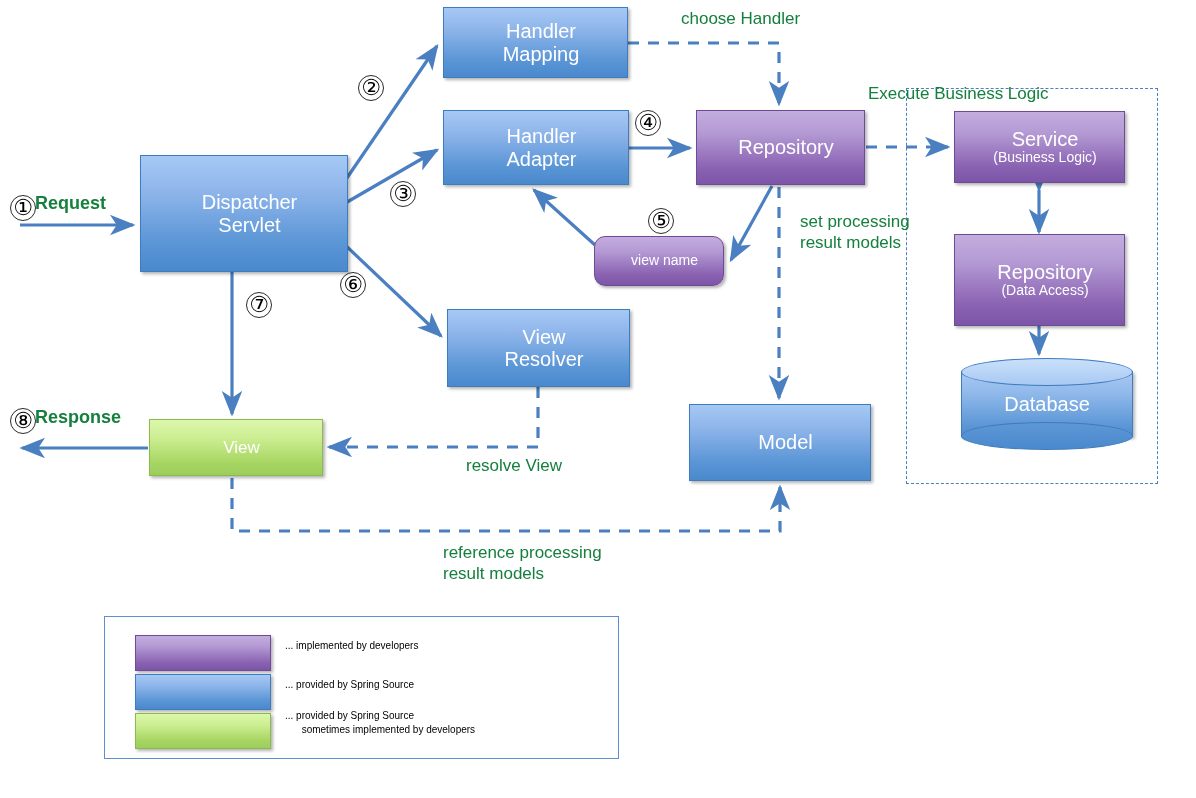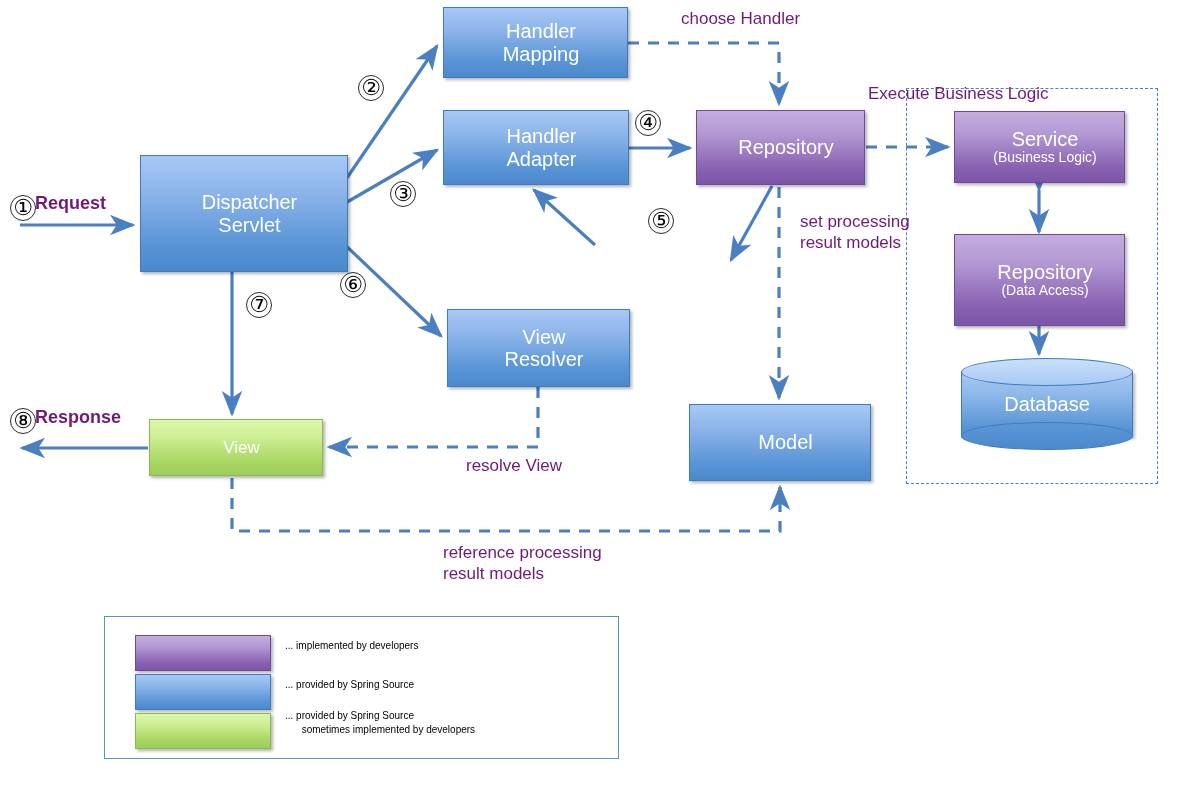--- a/index.html
+++ b/index.html
@@ -32,21 +32,21 @@
         background:linear-gradient(180deg,#a9caf2 0%,#8fb8ea 35%,#5e98d7 80%,#4e8bce 100%);
         border-left:1px solid #3f7cbe;border-right:1px solid #3f7cbe;
         box-shadow:2px 2px 3px rgba(0,0,0,.28);}
   .cyl .top{position:absolute;left:0;right:0;top:0;height:26px;border-radius:50%;
         background:linear-gradient(180deg,#c9e0fb 0%,#a8c9f2 100%);border:1px solid #3f7cbe;}
   .cyl .bot{position:absolute;left:0;right:0;bottom:0;height:26px;border-radius:50%;
         background:linear-gradient(180deg,#5d97d6 0%,#4a89cd 100%);border:1px solid #3f7cbe;}
   .cyl .cap{position:absolute;left:0;right:0;top:0;bottom:0;display:flex;
         align-items:center;justify-content:center;color:#fff;font-size:20px;z-index:2;}
 
-  .lbl{position:absolute;color:#701a75;z-index:4;white-space:pre;line-height:1.25;}
+  .lbl{position:absolute;color:#15803d;z-index:4;white-space:pre;line-height:1.25;}
   .lbl-b{font-size:17px;}
 
   .step{position:absolute;z-index:4;width:24px;height:24px;border:1.4px solid #2b2b2b;
         border-radius:50%;display:flex;align-items:center;justify-content:center;
         font-size:15px;color:#000;background:transparent;}
 
   .group{position:absolute;z-index:1;border:1.4px dashed #4a7fc1;background:transparent;}
 
   .legend{position:absolute;z-index:5;border:1.6px solid #5b8fd0;background:#fff;box-sizing:border-box;}
   .sw{position:absolute;width:134px;height:34px;}
@@ -119,20 +119,23 @@
 
   <div class="node blue t20" style="left:140px;top:155px;width:208px;height:117px;">
     <span style="white-space:pre-line;">Dispatcher
 Servlet</span>
   </div>
 
   <div class="node purple t20" style="left:696px;top:110px;width:169px;height:75px;">
     <span>Repository</span>
   </div>
 
+  <div class="node purple pill t14" style="left:594px;top:236px;width:130px;height:50px;">
+    <span>view name</span>
+  </div>
 
   <div class="node blue t20" style="left:447px;top:309px;width:183px;height:78px;">
     <span style="white-space:pre-line;">View
 Resolver</span>
   </div>
 
   <div class="node green t17" style="left:149px;top:419px;width:174px;height:57px;">
     <span>View</span>
   </div>
 

